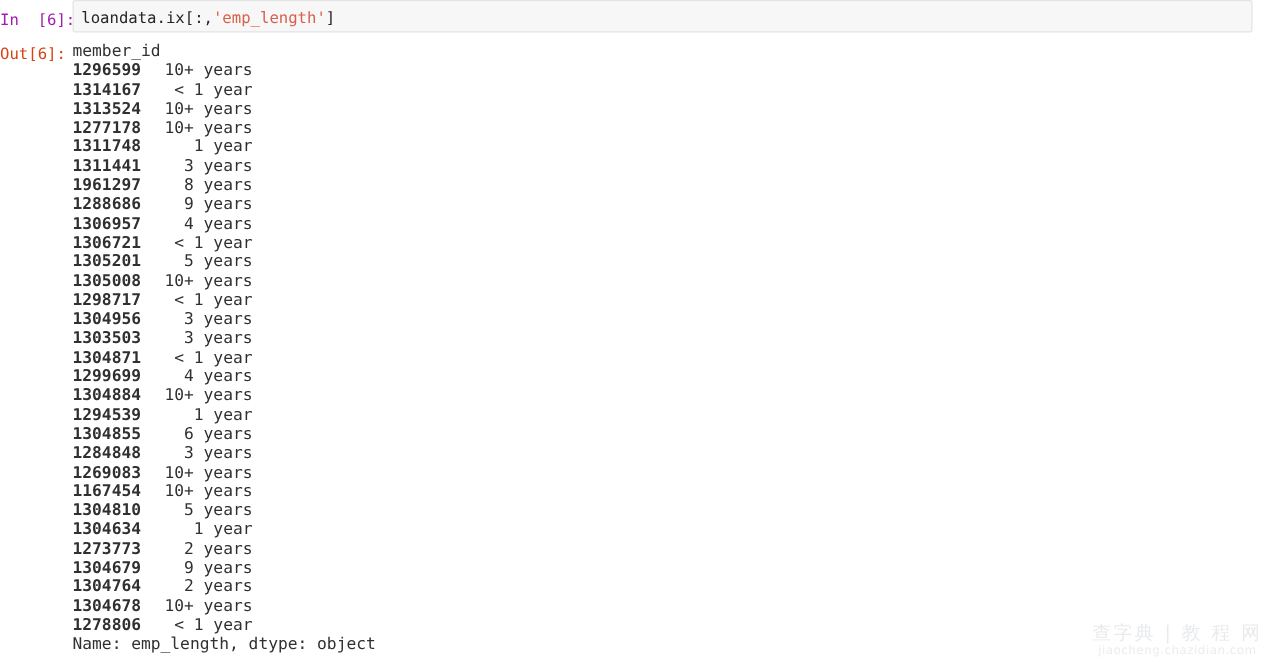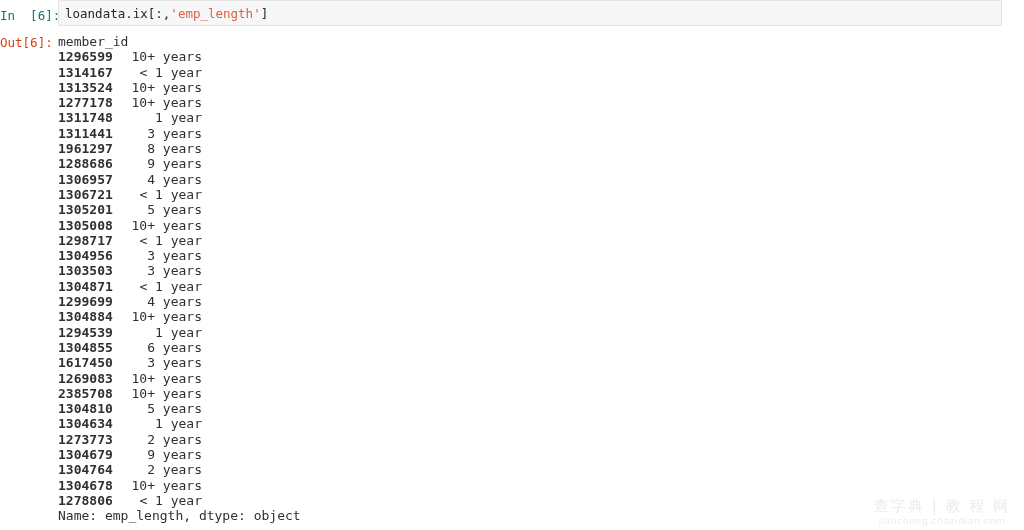--- a/index.html
+++ b/index.html
@@ -30,21 +30,21 @@
     width: 50px;
     flex: 0 0 50px;
     text-align: right;
     font-family: "DejaVu Sans Mono", "Liberation Mono", monospace;
     font-size: 12.5px;
     line-height: 15.3px;
     white-space: pre;
     -webkit-font-smoothing: antialiased;
   }
   .prompt-in {
-    color: #0f766e;
+    color: #a21caf;
     padding-top: 8px;
   }
   .prompt-out {
     color: #d84315;
     padding-top: 1px;
   }
   .input-area {
     margin-left: 8px;
     flex: 1 1 auto;
     margin-right: 22px;
@@ -155,23 +155,23 @@
         <div class="out-line"><span class="out-index">1305201</span><span class="out-value">5 years</span></div>
         <div class="out-line"><span class="out-index">1305008</span><span class="out-value">10+ years</span></div>
         <div class="out-line"><span class="out-index">1298717</span><span class="out-value">&lt; 1 year</span></div>
         <div class="out-line"><span class="out-index">1304956</span><span class="out-value">3 years</span></div>
         <div class="out-line"><span class="out-index">1303503</span><span class="out-value">3 years</span></div>
         <div class="out-line"><span class="out-index">1304871</span><span class="out-value">&lt; 1 year</span></div>
         <div class="out-line"><span class="out-index">1299699</span><span class="out-value">4 years</span></div>
         <div class="out-line"><span class="out-index">1304884</span><span class="out-value">10+ years</span></div>
         <div class="out-line"><span class="out-index">1294539</span><span class="out-value">1 year</span></div>
         <div class="out-line"><span class="out-index">1304855</span><span class="out-value">6 years</span></div>
-        <div class="out-line"><span class="out-index">1617450</span><span class="out-value">3 years</span></div>
+        <div class="out-line"><span class="out-index">1284848</span><span class="out-value">3 years</span></div>
         <div class="out-line"><span class="out-index">1269083</span><span class="out-value">10+ years</span></div>
-        <div class="out-line"><span class="out-index">2385708</span><span class="out-value">10+ years</span></div>
+        <div class="out-line"><span class="out-index">1167454</span><span class="out-value">10+ years</span></div>
         <div class="out-line"><span class="out-index">1304810</span><span class="out-value">5 years</span></div>
         <div class="out-line"><span class="out-index">1304634</span><span class="out-value">1 year</span></div>
         <div class="out-line"><span class="out-index">1273773</span><span class="out-value">2 years</span></div>
         <div class="out-line"><span class="out-index">1304679</span><span class="out-value">9 years</span></div>
         <div class="out-line"><span class="out-index">1304764</span><span class="out-value">2 years</span></div>
         <div class="out-line"><span class="out-index">1304678</span><span class="out-value">10+ years</span></div>
         <div class="out-line"><span class="out-index">1278806</span><span class="out-value">&lt; 1 year</span></div>
       </div>
     <div class="out-line">Name: emp_length, dtype: object</div>
   </div>

